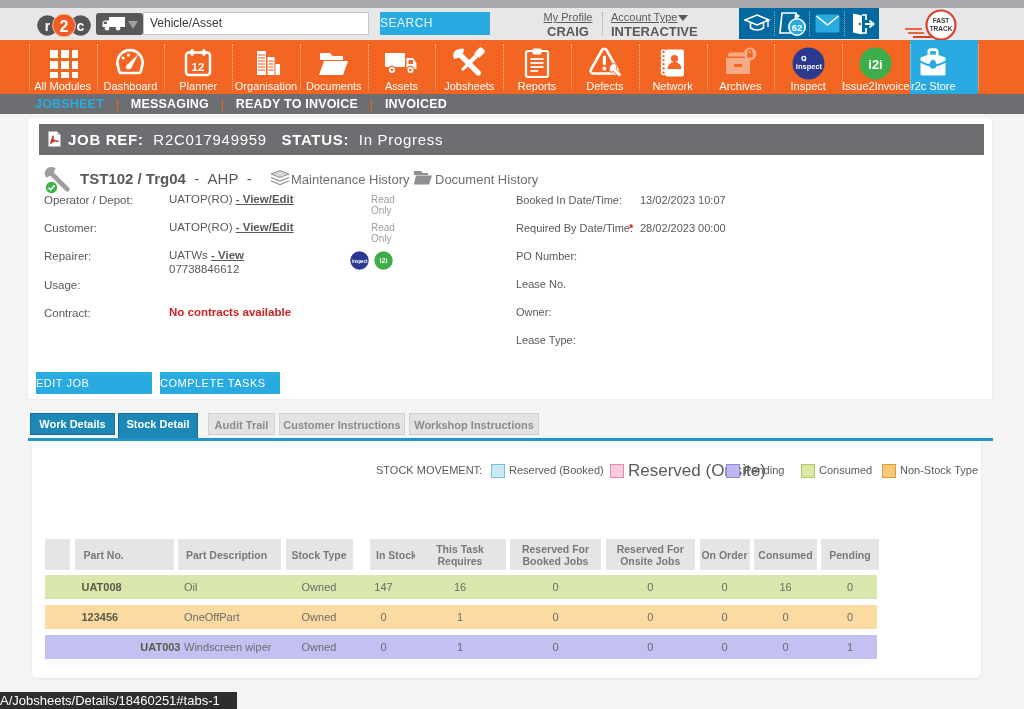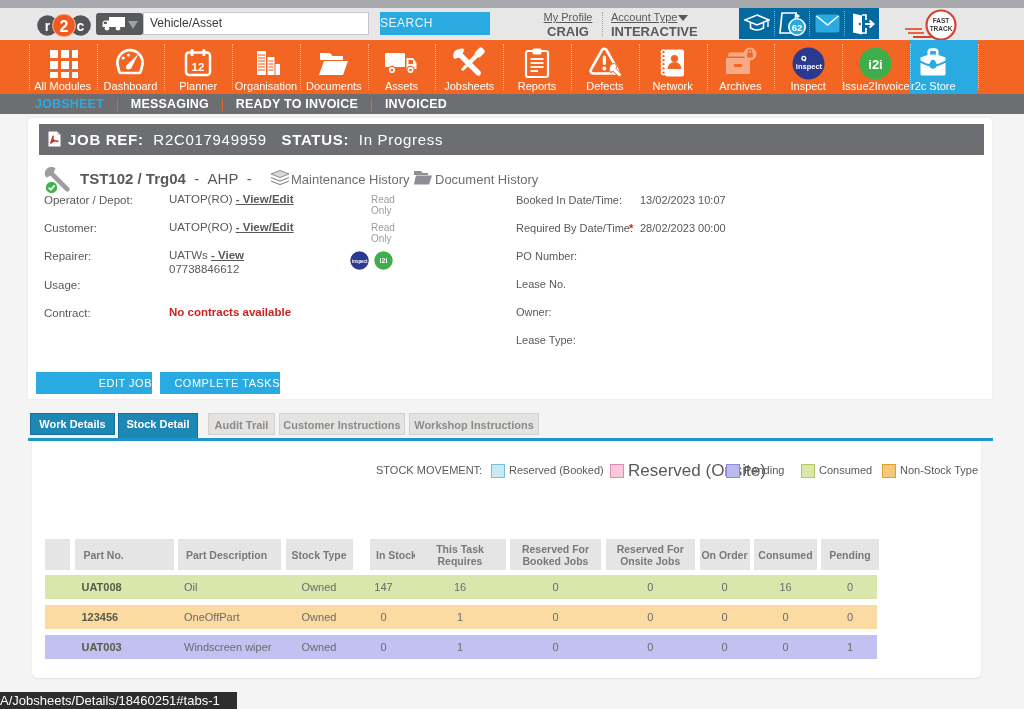--- a/index.html
+++ b/index.html
@@ -21,21 +21,21 @@
   #tabline{left:28px;top:438px;width:965px;height:3px;background:#2196c8;}
   .tab{position:absolute;top:413px;height:22px;line-height:22px;text-align:center;font-weight:bold;font-size:11px;}
   .tabblue{background:#1d87b5;color:#fff;border:1px solid #156f99;box-sizing:border-box;line-height:20px;}
   .tabgray{background:#e4e3e2;color:#8b8b8b;border:1px solid #d2d1d0;box-sizing:border-box;}
   
   .hcell{position:absolute;top:539px;height:31px;background:#e5e5e5;color:#77787b;font-weight:bold;font-size:10.5px;text-align:center;display:flex;align-items:center;justify-content:center;line-height:12px;}
   .trow{position:absolute;left:45px;width:832px;height:24px;font-size:11px;color:#6b6b6b;}
   .trow .c{position:absolute;top:0;height:24px;line-height:24px;text-align:center;}
   
   .g{color:#58595b;}
-  .btn{position:absolute;background:#29abe2;color:#fff;font-size:11px;letter-spacing:.5px;text-align:right;line-height:22px;height:22px;}
+  .btn{position:absolute;background:#29abe2;color:#fff;font-size:11px;letter-spacing:.5px;text-align:left;line-height:22px;height:22px;}
 </style>
 </head>
 <body>
 <div id="page">
   <div class="abs" id="topstrip"></div>
   <div class="abs" id="header"></div>
   <div class="abs" id="orangenav"></div>
   <div class="abs" id="subnav"></div>
 
   <div class="abs" id="hdrcontent" style="left:0;top:0;width:1024px;height:40px;">
@@ -461,21 +461,21 @@
         <div class="c" style="left:240.5px;width:67px;">Owned</div>
         <div class="c" style="left:312px;width:53px;">0</div>
         <div class="c" style="left:369.5px;width:91px;">1</div>
         <div class="c" style="left:465px;width:91px;">0</div>
         <div class="c" style="left:560.5px;width:89.5px;">0</div>
         <div class="c" style="left:654.5px;width:50px;">0</div>
         <div class="c" style="left:709px;width:63px;">0</div>
         <div class="c" style="left:776px;width:58px;">0</div>
       </div>
       <div class="trow" style="top:635px;background:#c3c0f2;">
-        <div class="c" style="left:36.5px;width:99px;text-align:left;font-weight:bold;color:#5a5a46;">UAT003</div>
+        <div class="c" style="left:36.5px;width:99px;text-align:right;font-weight:bold;color:#5a5a46;">UAT003</div>
         <div class="c" style="left:139px;width:103px;text-align:left;">Windscreen wiper</div>
         <div class="c" style="left:240.5px;width:67px;">Owned</div>
         <div class="c" style="left:312px;width:53px;">0</div>
         <div class="c" style="left:369.5px;width:91px;">1</div>
         <div class="c" style="left:465px;width:91px;">0</div>
         <div class="c" style="left:560.5px;width:89.5px;">0</div>
         <div class="c" style="left:654.5px;width:50px;">0</div>
         <div class="c" style="left:709px;width:63px;">0</div>
         <div class="c" style="left:776px;width:58px;">1</div>
       </div>

